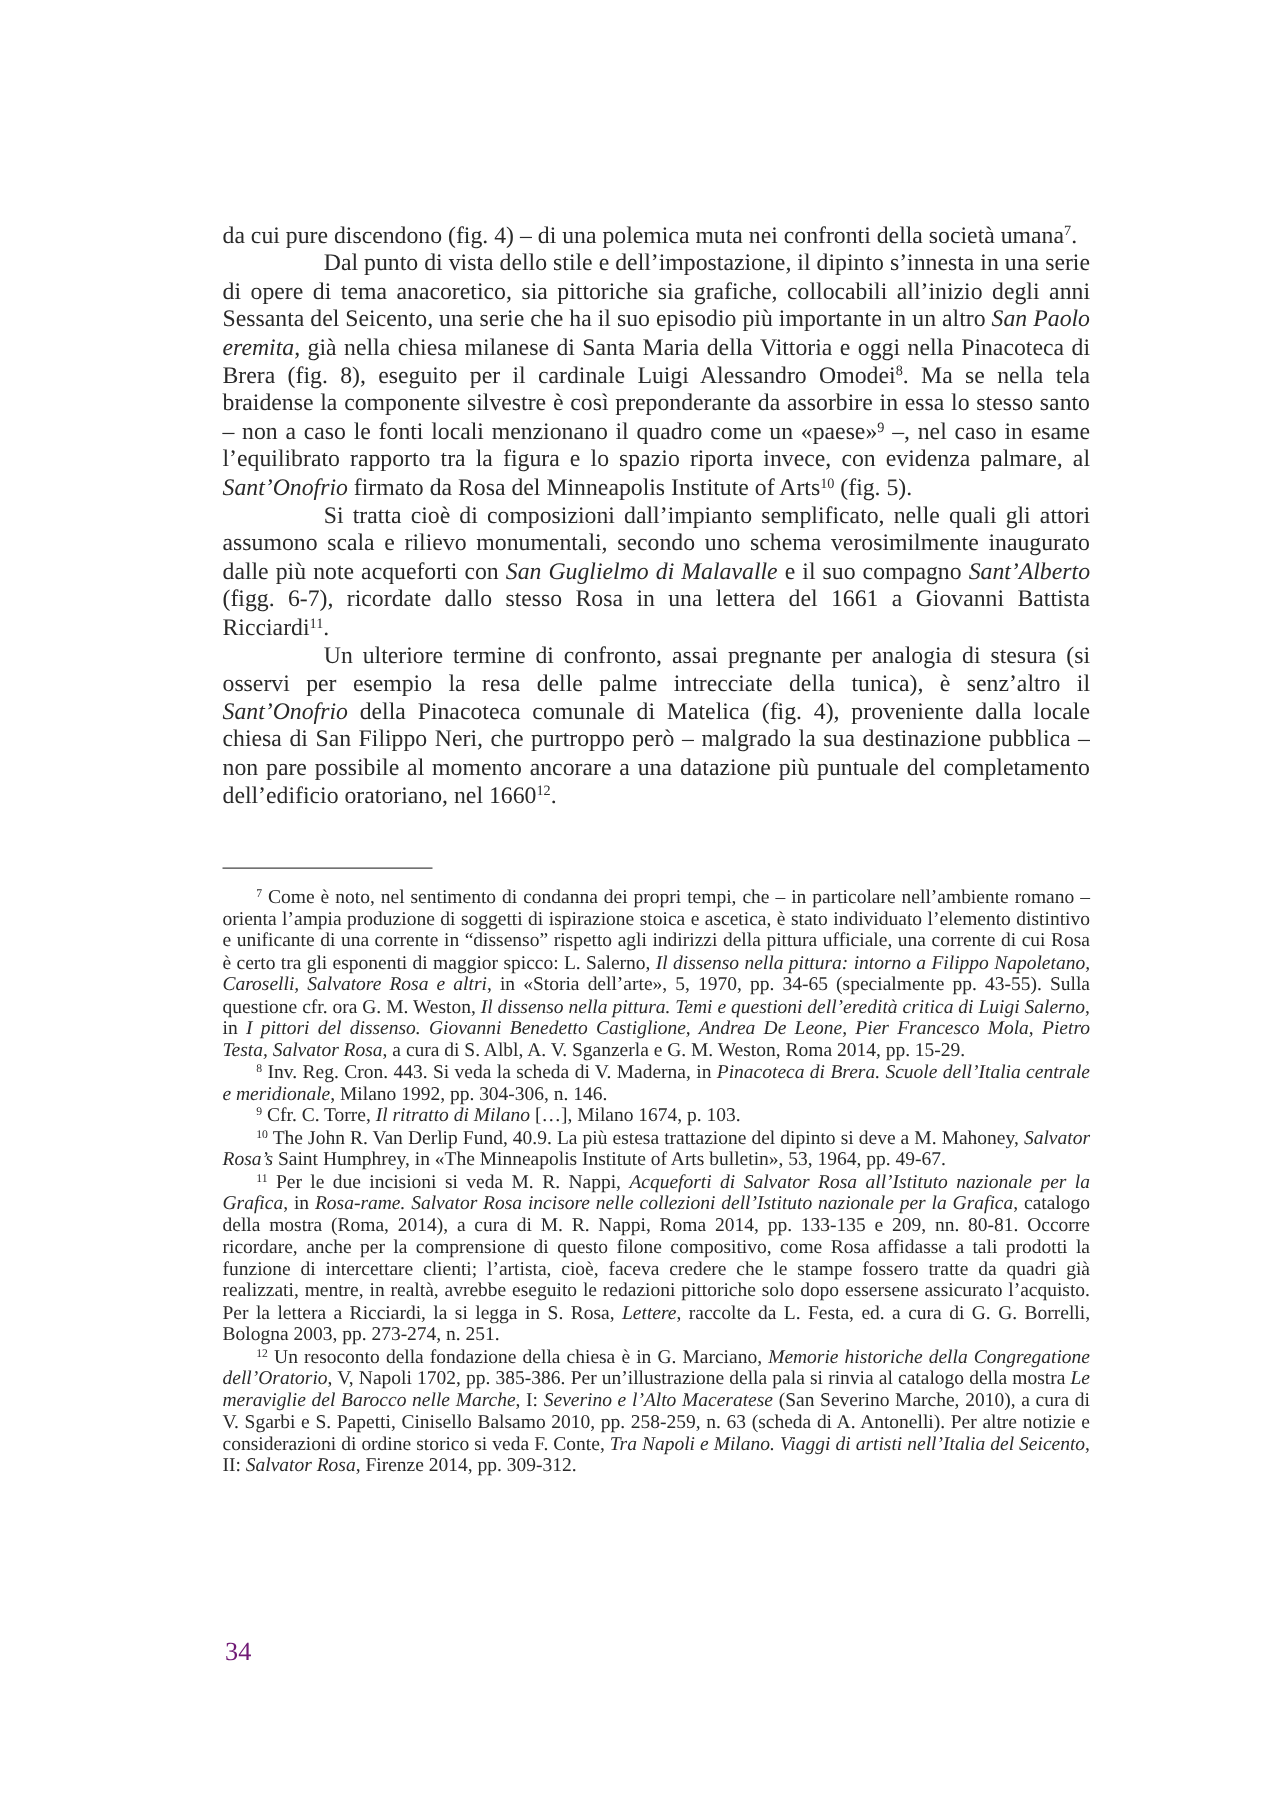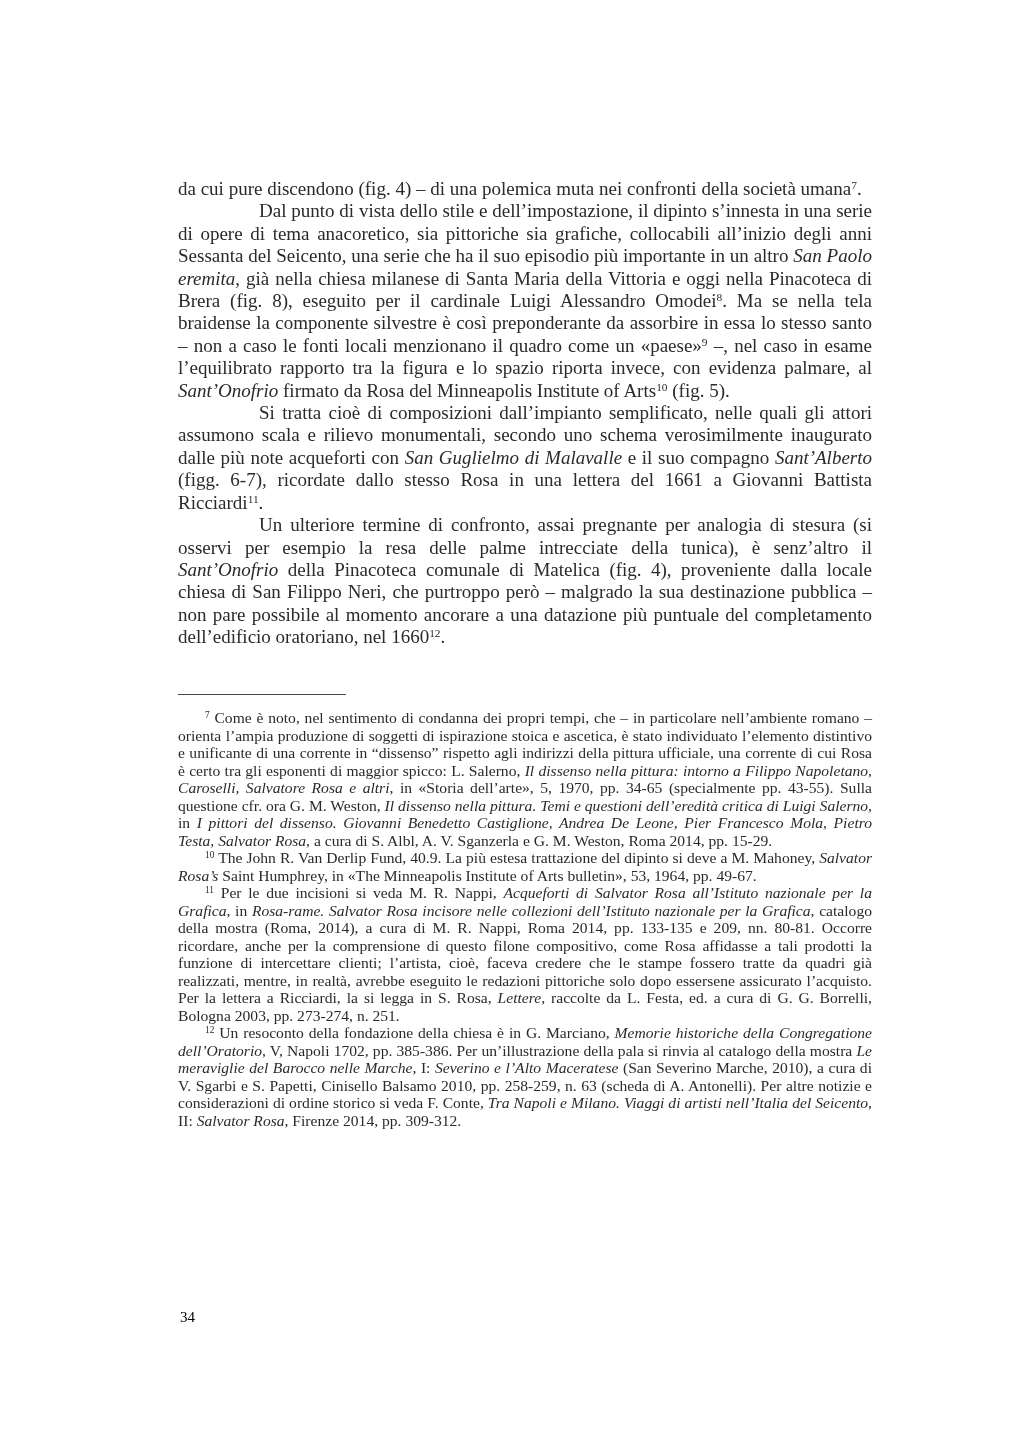--- a/index.html
+++ b/index.html
@@ -11,21 +11,21 @@
   .main p { margin: 0; }
   .main p.indent { text-indent: 81px; }
   .rule { position: absolute; left: 178px; top: 694px; width: 168px; height: 0; border-top: 1.3px solid #444; }
   .notes { position: absolute; left: 178px; top: 709px; width: 694px;
            font-family: "Liberation Serif", "DejaVu Serif", serif; font-size: 15.6px; line-height: 17.5px;
            text-align: justify; }
   .notes p { margin: 0; text-indent: 27px; font-family: Liberation Serif, serif; }
   sup { font-size: 0.6em; line-height: 0; vertical-align: 0.5em; }
   i { font-style: italic; }
   .folio { position: absolute; left: 180px; top: 1309px;
-           font-family: "Liberation Serif", "DejaVu Serif", serif; font-size: 15px; color: #000000; }
+           font-family: "Liberation Serif", "DejaVu Serif", serif; font-size: 21px; color: #701a75; }
 </style>
 </head>
 <body>
 
 <div class="page">
 
   <div class="main">
     <p><span>da cui pure discendono (fig. 4) – di una polemica muta nei confronti della società umana</span><sup>7</sup><span>.</span></p>
 
     <p class="indent"><span>Dal punto di vista dello stile e dell’impostazione, il dipinto s’innesta in una serie di opere di tema anacoretico, sia pittoriche sia grafiche, collocabili all’inizio degli anni Sessanta del Seicento, una serie che ha il suo episodio più importante in un altro </span><i>San Paolo eremita</i><span>, già nella chiesa milanese di Santa Maria della Vittoria e oggi nella Pinacoteca di Brera (fig. 8), eseguito per il cardinale Luigi Alessandro Omodei</span><sup>8</sup><span>. Ma se nella tela braidense la componente silvestre è così preponderante da assorbire in essa lo stesso santo – non a caso le fonti locali menzionano il quadro come un «paese»</span><sup>9</sup><span> –, nel caso in esame l’equilibrato rapporto tra la figura e lo spazio riporta invece, con evidenza palmare, al </span><i>Sant’Onofrio</i><span> firmato da Rosa del Minneapolis Institute of Arts</span><sup>10</sup><span> (fig. 5).</span></p>
@@ -33,21 +33,23 @@
     <p class="indent"><span>Si tratta cioè di composizioni dall’impianto semplificato, nelle quali gli attori assumono scala e rilievo monumentali, secondo uno schema verosimilmente inaugurato dalle più note acqueforti con </span><i>San Guglielmo di Malavalle</i><span> e il suo compagno </span><i>Sant’Alberto</i><span> (figg. 6-7), ricordate dallo stesso Rosa in una lettera del 1661 a Giovanni Battista Ricciardi</span><sup>11</sup><span>.</span></p>
 
     <p class="indent"><span>Un ulteriore termine di confronto, assai pregnante per analogia di stesura (si osservi per esempio la resa delle palme intrecciate della tunica), è senz’altro il </span><i>Sant’Onofrio</i><span> della Pinacoteca comunale di Matelica (fig. 4), proveniente dalla locale chiesa di San Filippo Neri, che purtroppo però – malgrado la sua destinazione pubblica – non pare possibile al momento ancorare a una datazione più puntuale del completamento dell’edificio oratoriano, nel 1660</span><sup>12</sup><span>.</span></p>
   </div>
 
   <div class="rule"></div>
 
   <div class="notes">
     <p><sup>7</sup><span> Come è noto, nel sentimento di condanna dei propri tempi, che – in particolare nell’ambiente romano – orienta l’ampia produzione di soggetti di ispirazione stoica e ascetica, è stato individuato l’elemento distintivo e unificante di una corrente in “dissenso” rispetto agli indirizzi della pittura ufficiale, una corrente di cui Rosa è certo tra gli esponenti di maggior spicco: L. Salerno, </span><i>Il dissenso nella pittura: intorno a Filippo Napoletano, Caroselli, Salvatore Rosa e altri</i><span>, in «Storia dell’arte», 5, 1970, pp. 34-65 (specialmente pp. 43-55). Sulla questione cfr. ora G. M. Weston, </span><i>Il dissenso nella pittura. Temi e questioni dell’eredità critica di Luigi Salerno</i><span>, in </span><i>I pittori del dissenso. Giovanni Benedetto Castiglione, Andrea De Leone, Pier Francesco Mola, Pietro Testa, Salvator Rosa</i><span>, a cura di S. Albl, A. V. Sganzerla e G. M. Weston, Roma 2014, pp. 15-29.</span></p>
 
+    <p><sup>8</sup><span> Inv. Reg. Cron. 443. Si veda la scheda di V. Maderna, in </span><i>Pinacoteca di Brera. Scuole dell’Italia centrale e meridionale</i><span>, Milano 1992, pp. 304-306, n. 146.</span></p>
 
+    <p><sup>9</sup><span> Cfr. C. Torre, </span><i>Il ritratto di Milano</i><span> […], Milano 1674, p. 103.</span></p>
 
     <p><sup>10</sup><span> The John R. Van Derlip Fund, 40.9. La più estesa trattazione del dipinto si deve a M. Mahoney, </span><i>Salvator Rosa’s</i><span> Saint Humphrey, in «The Minneapolis Institute of Arts bulletin», 53, 1964, pp. 49-67.</span></p>
 
     <p><sup>11</sup><span> Per le due incisioni si veda M. R. Nappi, </span><i>Acqueforti di Salvator Rosa all’Istituto nazionale per la Grafica</i><span>, in </span><i>Rosa-rame. Salvator Rosa incisore nelle collezioni dell’Istituto nazionale per la Grafica</i><span>, catalogo della mostra (Roma, 2014), a cura di M. R. Nappi, Roma 2014, pp. 133-135 e 209, nn. 80-81. Occorre ricordare, anche per la comprensione di questo filone compositivo, come Rosa affidasse a tali prodotti la funzione di intercettare clienti; l’artista, cioè, faceva credere che le stampe fossero tratte da quadri già realizzati, mentre, in realtà, avrebbe eseguito le redazioni pittoriche solo dopo essersene assicurato l’acquisto. Per la lettera a Ricciardi, la si legga in S. Rosa, </span><i>Lettere</i><span>, raccolte da L. Festa, ed. a cura di G. G. Borrelli, Bologna 2003, pp. 273-274, n. 251.</span></p>
 
     <p><sup>12</sup><span> Un resoconto della fondazione della chiesa è in G. Marciano, </span><i>Memorie historiche della Congregatione dell’Oratorio</i><span>, V, Napoli 1702, pp. 385-386. Per un’illustrazione della pala si rinvia al catalogo della mostra </span><i>Le meraviglie del Barocco nelle Marche</i><span>, I: </span><i>Severino e l’Alto Maceratese</i><span> (San Severino Marche, 2010), a cura di V. Sgarbi e S. Papetti, Cinisello Balsamo 2010, pp. 258-259, n. 63 (scheda di A. Antonelli). Per altre notizie e considerazioni di ordine storico si veda F. Conte, </span><i>Tra Napoli e Milano. Viaggi di artisti nell’Italia del Seicento</i><span>, II: </span><i>Salvator Rosa</i><span>, Firenze 2014, pp. 309-312.</span></p>
   </div>
 
   <div class="folio">34</div>
 </div>

